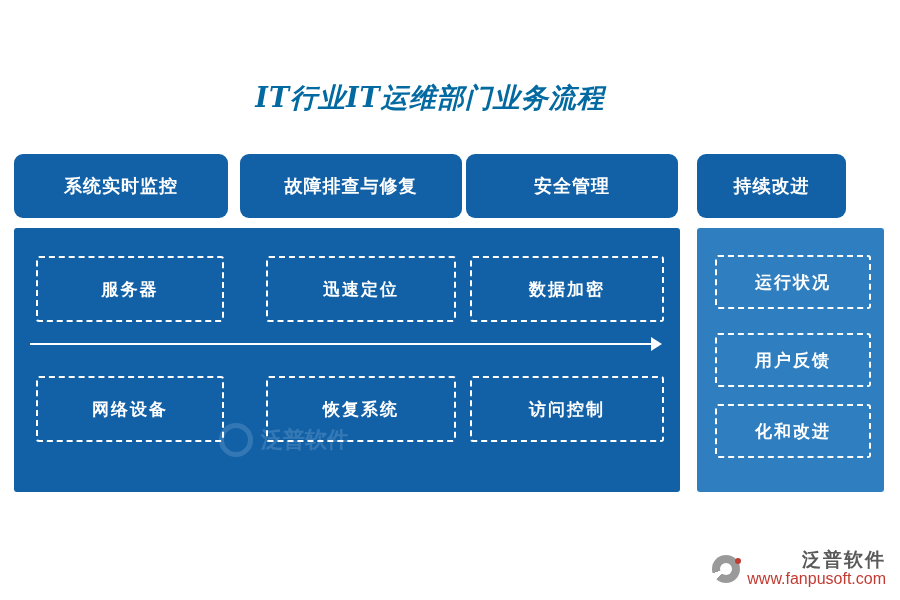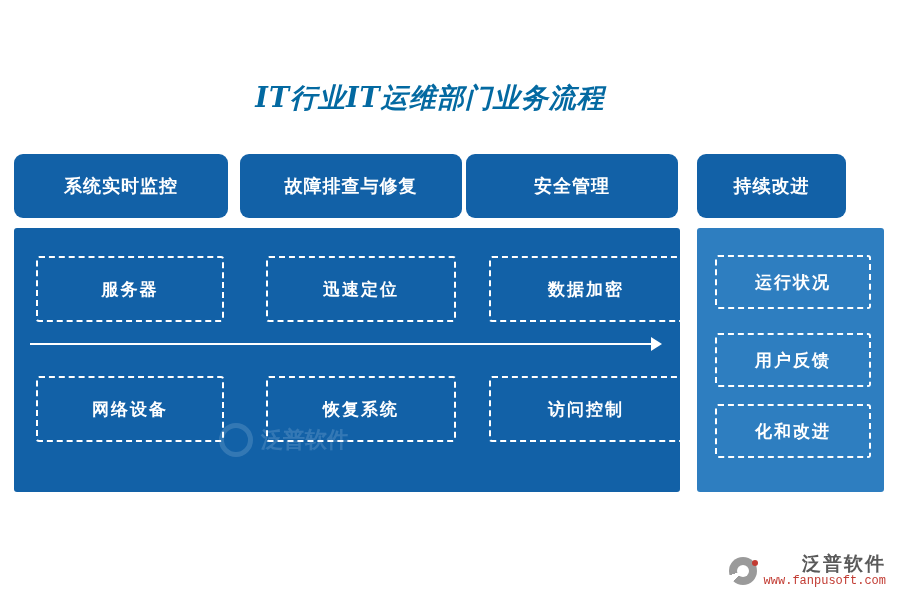--- a/index.html
+++ b/index.html
@@ -34,21 +34,21 @@
   .dash-box{
     position:absolute;border:2px dashed #ffffff;border-radius:3px;
     display:flex;align-items:center;justify-content:center;
     color:#ffffff;font-size:17px;font-weight:bold;
     font-family:"Liberation Serif",serif;letter-spacing:2px;
   }
   .r1{top:28px;height:62px;}
   .r2{top:148px;height:62px;}
   .c1{left:22px;width:184px;}
   .c2{left:252px;width:186px;}
-  .c3{left:475px;width:190px;}
+  .c3{left:456px;width:190px;}
   .side-box{left:18px;width:152px;height:50px;}
   .s1{top:27px;}
   .s2{top:105px;}
   .s3{top:176px;}
   .arrow{position:absolute;left:16px;top:109px;width:632px;height:14px;}
   .arrow-line{position:absolute;left:0;right:9px;top:6px;height:2px;background:#ffffff;}
   .arrow-head{
     position:absolute;right:0;top:0;width:0;height:0;
     border-left:11px solid #ffffff;border-top:7px solid transparent;border-bottom:7px solid transparent;
   }
@@ -73,21 +73,21 @@
   }
   .brand-icon::before{
     content:"";position:absolute;right:-1px;top:3px;width:6px;height:6px;
     background:#c23b32;border-radius:50%;z-index:2;
   }
   .brand-text{display:flex;flex-direction:column;align-items:flex-end;line-height:1.1;}
   .brand-name{
     color:#5a5a5a;font-size:19px;font-weight:bold;
     font-family:"Liberation Serif",serif;letter-spacing:2px;
   }
-  .brand-url{color:#c23b32;font-size:12px;font-family:Liberation Mono, monospace;}
+  .brand-url{color:#c23b32;font-size:16px;font-family:Liberation Sans, sans-serif;}
 </style>
 </head>
 <body>
 
 <div class="canvas">
 
   <div class="page-title">IT行业IT运维部门业务流程</div>
 
   <div class="hdr hdr1">系统实时监控</div>
   <div class="hdr hdr2">故障排查与修复</div>

